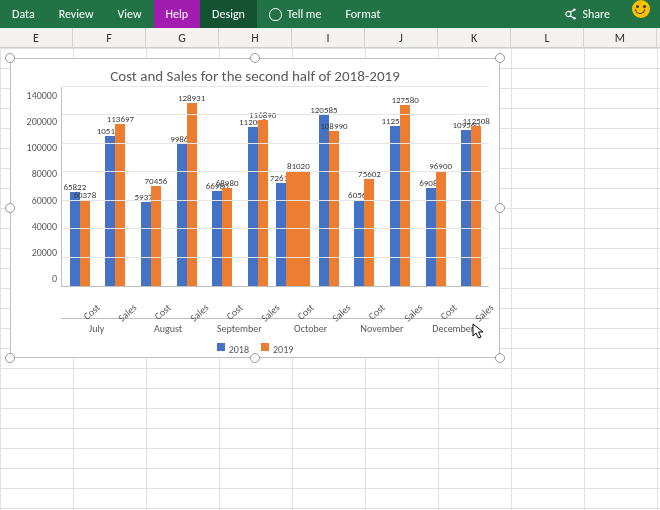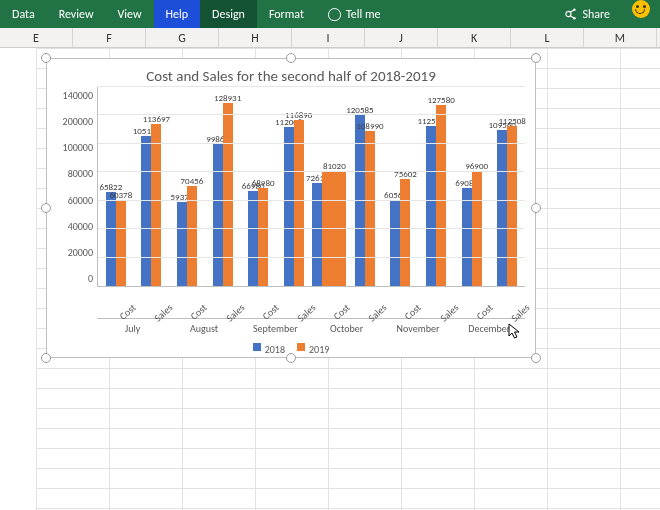--- a/index.html
+++ b/index.html
@@ -1,30 +1,30 @@
 <!DOCTYPE html>
 <html><head>
 <meta charset="utf-8">
 <style>
   * { box-sizing: border-box; margin: 0; padding: 0; }
   body { font-family: Calibri, Arial, sans-serif; font-size: 12px; background: #fff; width: 660px; height: 510px; overflow: hidden; }
   .ribbon { background: #217346; color: #fff; height: 28px; display: flex; align-items: stretch; }
   .ribbon-tab { padding: 0 12px; display: flex; align-items: center; font-size: 12px; cursor: pointer; }
-  .ribbon-tab.hover { background: #1d4ed8; }
+  .ribbon-tab.hover { background: #a21caf; }
   .ribbon-tab.active { background: #145234; }
   .ribbon-spacer { flex: 1; }
   .bulb { width: 13px; height: 13px; border: 1.2px solid #fff; border-radius: 50% 50% 45% 45%; position: relative; margin-right: 5px; }
   .share-ic { width: 12px; height: 12px; margin-right: 5px; position: relative; }
   .share-ic svg { display:block; }
   .smiley { width: 18px; height: 18px; background: #ffc000; border-radius: 50%; position: relative; margin: 0 10px; }
   .smiley::before { content:''; position:absolute; width:3px; height:3px; background:#333; border-radius:50%; left:4px; top:5px; box-shadow: 7px 0 0 #333;}
   .smiley::after { content:''; position:absolute; width:8px; height:4px; border:1.5px solid #333; border-top:none; border-radius: 0 0 8px 8px; left:3px; top:9px;}
   .colhdr { display:flex; height:20px; border-bottom:1px solid #ccc; background:#f3f2f1; }
   .colhdr div { width:73px; text-align:center; font-size:12px; color:#333; border-right:1px solid #d4d4d4; line-height:20px; }
-  .grid { position: relative; height: 462px; background:#fff;margin-left:36px; }
+  .grid { position: relative; height: 462px; background:#fff; }
   .gridlines-v div { position:absolute; top:0; bottom:0; width:1px; background:#e1e1e1; }
   .gridlines-h div { position:absolute; left:0; right:0; height:1px; background:#e1e1e1; }
   .chart-sel { position:absolute; left:10px; top:10px; width:490px; height:300px; border:1px solid #bfbfbf; background:#fff; }
   .handle { position:absolute; width:10px; height:10px; border:1px solid #999; border-radius:50%; background:#fff; }
   .handle.tl { left:-6px; top:-6px; } .handle.tm { left:calc(50% - 5px); top:-6px; } .handle.tr { right:-6px; top:-6px; }
   .handle.ml { left:-6px; top:calc(50% - 5px);} .handle.mr { right:-6px; top:calc(50% - 5px);}
   .handle.bl { left:-6px; bottom:-6px;} .handle.bm { left:calc(50% - 5px); bottom:-6px;} .handle.br { right:-6px; bottom:-6px;}
   .chart-title { text-align:center; font-size:15px; color:#595959; padding:8px 0 2px; }
   .plot-wrap { display:flex; height:200px; padding:0 10px 0 6px; }
   .yaxis { width:44px; display:flex; flex-direction:column; justify-content:space-between; text-align:right; font-size:10px; color:#595959; padding:2px 4px 2px 0; }
@@ -51,25 +51,25 @@
 </style>
 </head>
 <body>
 
 <div class="ribbon">
   <div class="ribbon-tab">Data</div>
   <div class="ribbon-tab">Review</div>
   <div class="ribbon-tab">View</div>
   <div class="ribbon-tab hover">Help</div>
   <div class="ribbon-tab active">Design</div>
-  <div class="ribbon-tab">Format</div>
   <div class="ribbon-tab">
     <span class="bulb"></span>
     <span>Tell me</span>
   </div>
+  <div class="ribbon-tab">Format</div>
   <div class="ribbon-spacer"></div>
   <div class="ribbon-tab">
     <span class="share-ic">
       <svg viewBox="0 0 14 14">
           <path d="M4 10 A3 3 0 1 1 4 4 A3 3 0 1 1 4 10" fill="none" stroke="#fff" stroke-width="1.3"></path>
           <path d="M6 5 L11 2 M6 9 L11 12" stroke="#fff" stroke-width="1.3"></path>
           <circle cx="11" cy="2" r="1.4" fill="#fff"></circle>
           <circle cx="11" cy="12" r="1.4" fill="#fff"></circle>
         </svg>
     </span>

